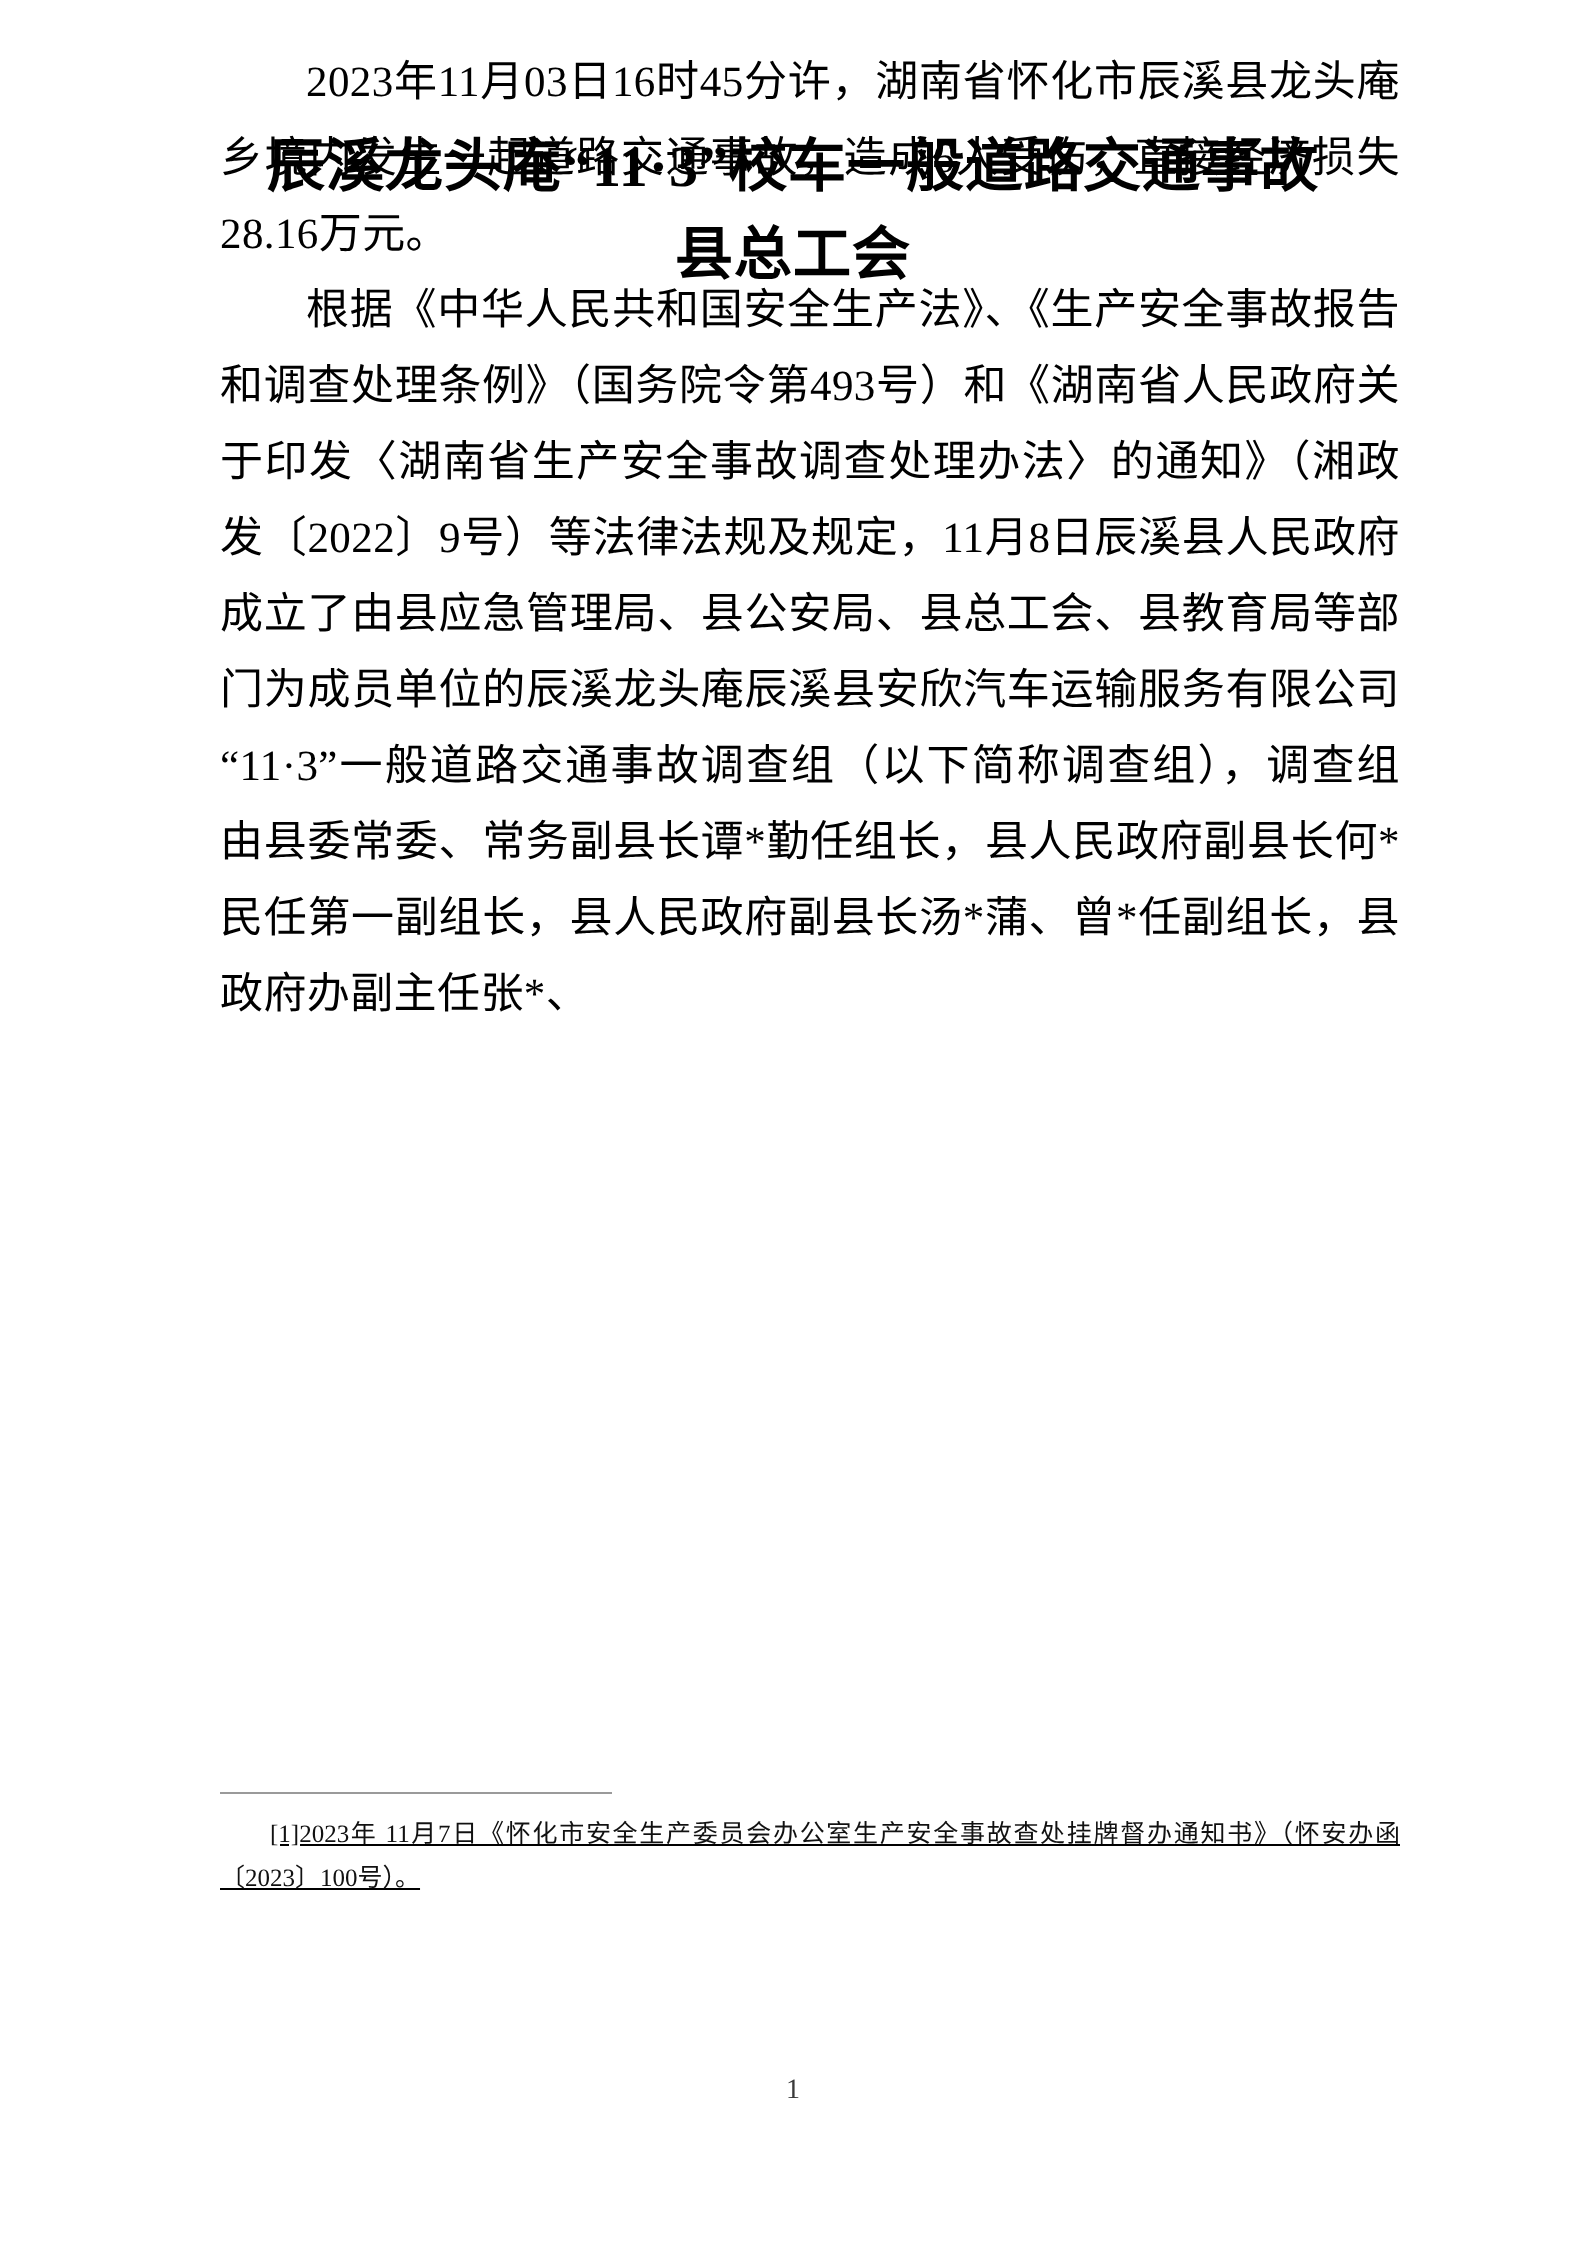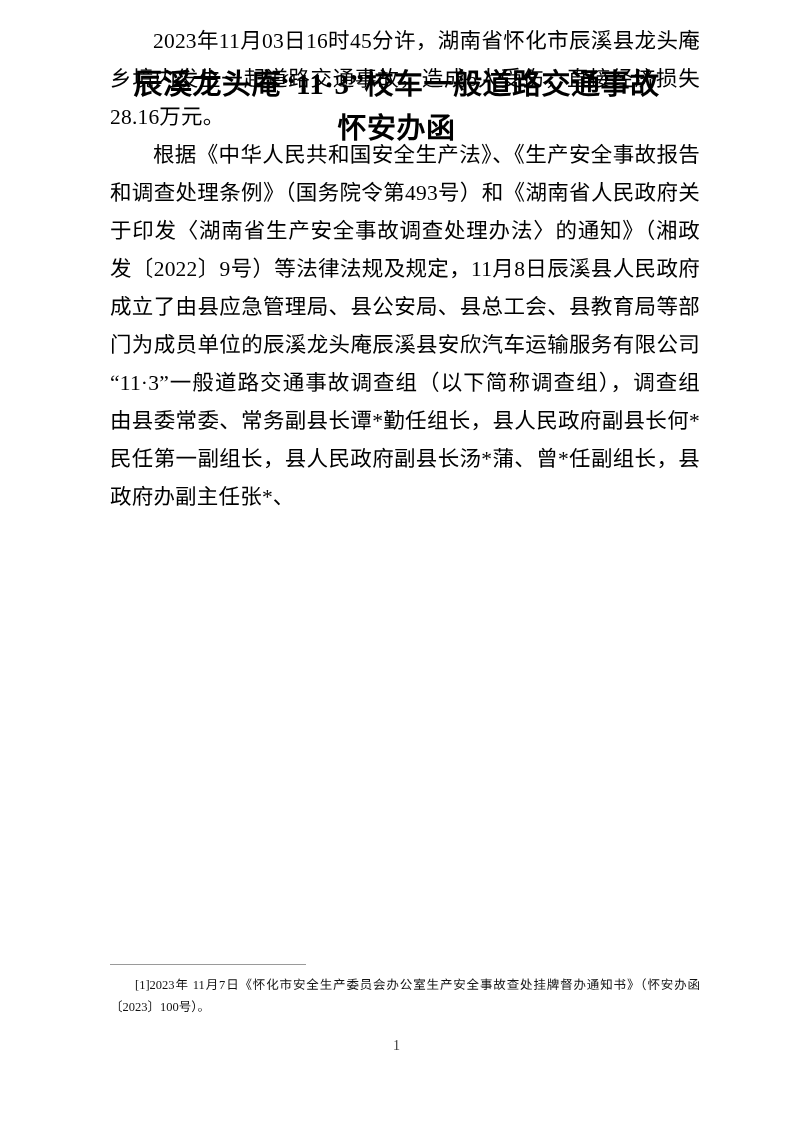--- a/index.html
+++ b/index.html
@@ -55,22 +55,23 @@
     font-family: "Liberation Serif", "DejaVu Serif", serif;
   }
   sup.fnref {
     font-size: 12px;
     vertical-align: super;
     line-height: 0;
   }
   .footnote-area {
     position: absolute;
     left: 110px;
-    top: 964px;
+    top: 896px;
     width: 590px;
+    text-decoration: underline;
   }
   .footnote-rule {
     width: 196px;
     height: 0;
     border: none;
     border-top: 1px solid #9a9a9a;
     margin: 0 0 9px 0;
   }
   p.footnote {
     margin: 0;
@@ -94,21 +95,21 @@
     font-family: "Liberation Serif", "DejaVu Serif", serif;
   }
 </style>
 </head>
 <body>
 
 <div class="page">
 
   <h1 class="doc-title">
     <span class="title-line">辰溪龙头庵“11·3”校车一般道路交通事故</span>
-    <span class="title-line">怀安办函</span>
+    <span class="title-line">县总工会</span>
   </h1>
 
   <div class="content">
     <div class="body-block">
 
       <p class="para">2023年11月03日16时45分许，湖南省怀化市辰溪县龙头庵乡境内发生一起道路交通事故，造成6人受伤，直接经济损失28.16万元。</p>
 
 
       <p class="para">根据《中华人民共和国安全生产法》、《生产安全事故报告和调查处理条例》（国务院令第493号）和《湖南省人民政府关于印发〈湖南省生产安全事故调查处理办法〉的通知》（湘政发〔2022〕9号）等法律法规及规定，11月8日辰溪县人民政府成立了由县应急管理局、县公安局、县总工会、县教育局等部门为成员单位的辰溪龙头庵辰溪县安欣汽车运输服务有限公司“11·3”一般道路交通事故调查组（以下简称调查组），调查组由县委常委、常务副县长谭*勤任组长，县人民政府副县长何*民任第一副组长，县人民政府副县长汤*蒲、曾*任副组长，县政府办副主任张*、</p>
 

